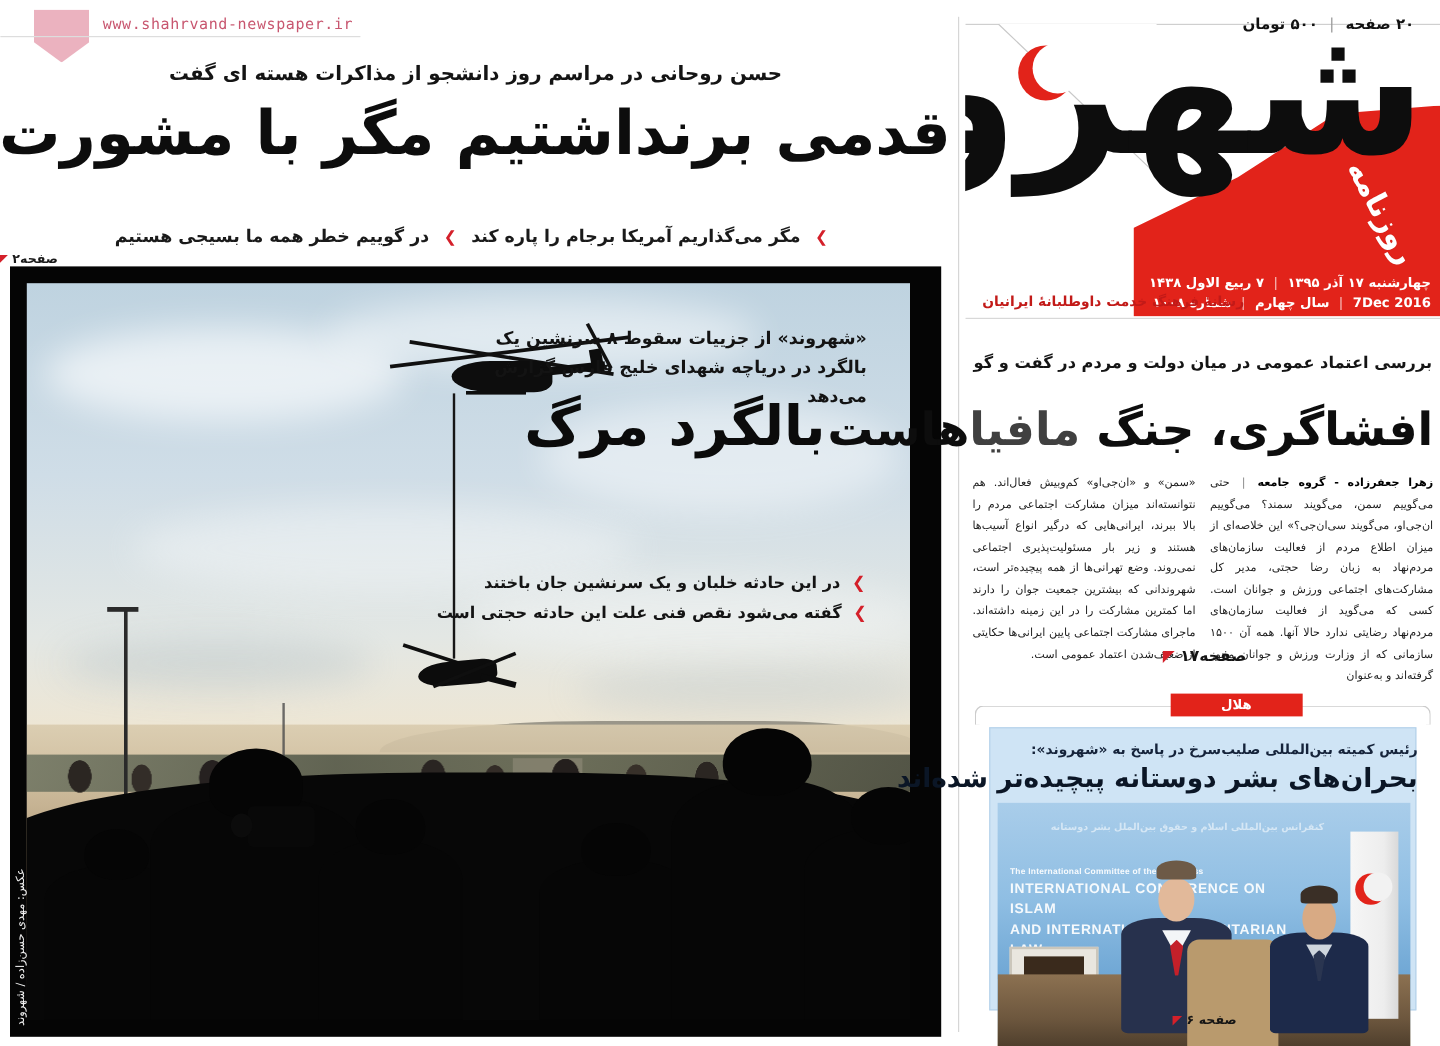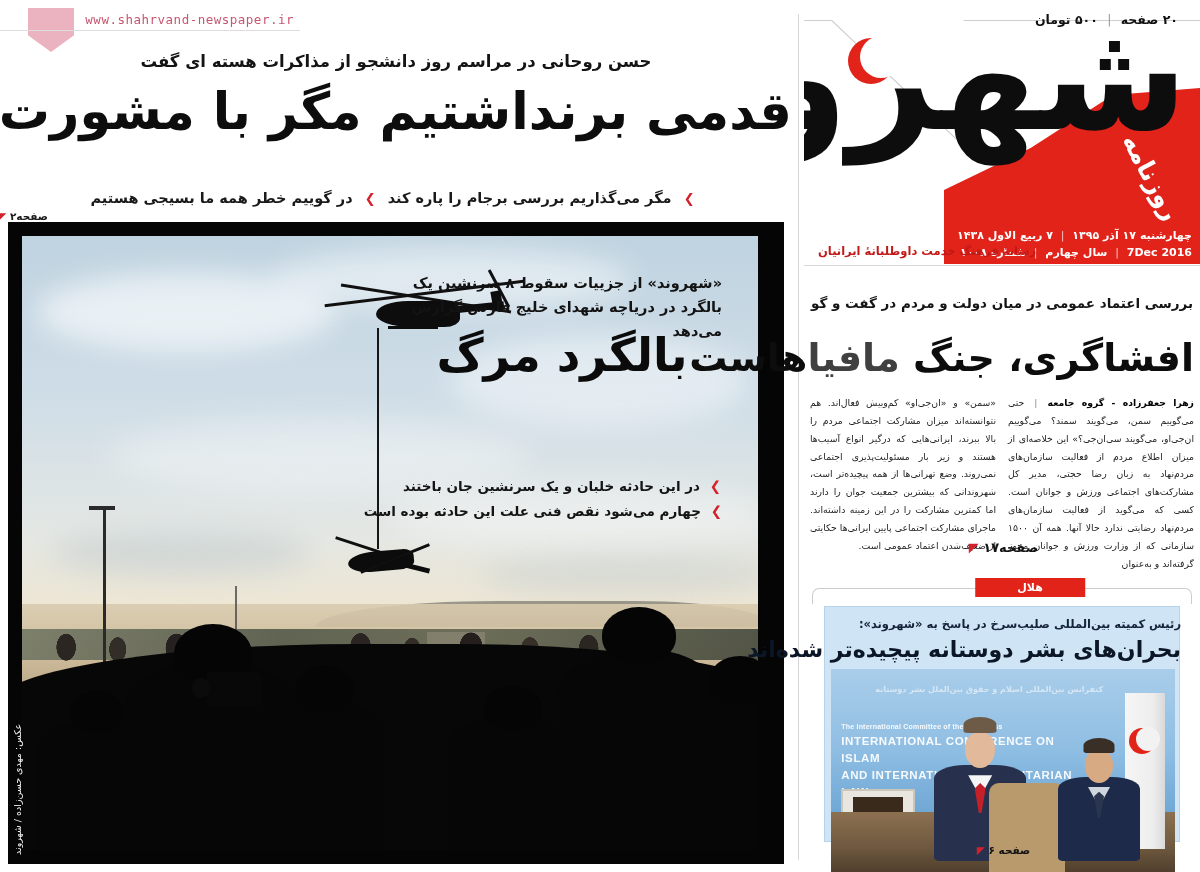--- a/index.html
+++ b/index.html
@@ -777,21 +777,21 @@
   </div>
 
   <div class="left-col">
 
     <div class="lead-kicker">حسن روحانی در مراسم روز دانشجو از مذاکرات هسته ای گفت</div>
 
     <div class="lead-headline">قدمی برنداشتیم مگر با مشورت رهبری</div>
 
     <div class="lead-bullets">
       <span class="bsep">❯</span>
-      <span>مگر می‌گذاریم بررسی برجام را پاره کند</span>
+      <span>مگر می‌گذاریم آمریکا برجام را پاره کند</span>
       <span class="bsep">❯</span>
       <span>در گوییم خطر همه ما بسیجی هستیم</span>
     </div>
 
     <div class="page-ref-top">
       <span>صفحه۲</span>
       <span class="arr">◤</span>
     </div>
 
     <div class="photo-frame">
@@ -858,21 +858,21 @@
 
         <div class="photo-title">بالگرد مرگ</div>
 
         <div class="photo-bullets">
           <div>
             <span class="arr">❯</span>
             <span>در این حادثه خلبان و یک سرنشین جان باختند</span>
           </div>
           <div>
             <span class="arr">❯</span>
-            <span>چهارم می‌شود نقص فنی علت این حادثه بوده است</span>
+            <span>گفته می‌شود نقص فنی علت این حادثه حجتی است</span>
           </div>
         </div>
       </div>
 
       <div class="photo-credit">عکس: مهدی حسن‌زاده / شهروند</div>
     </div>
   </div>
 
   <div class="v-divider"></div>
 

